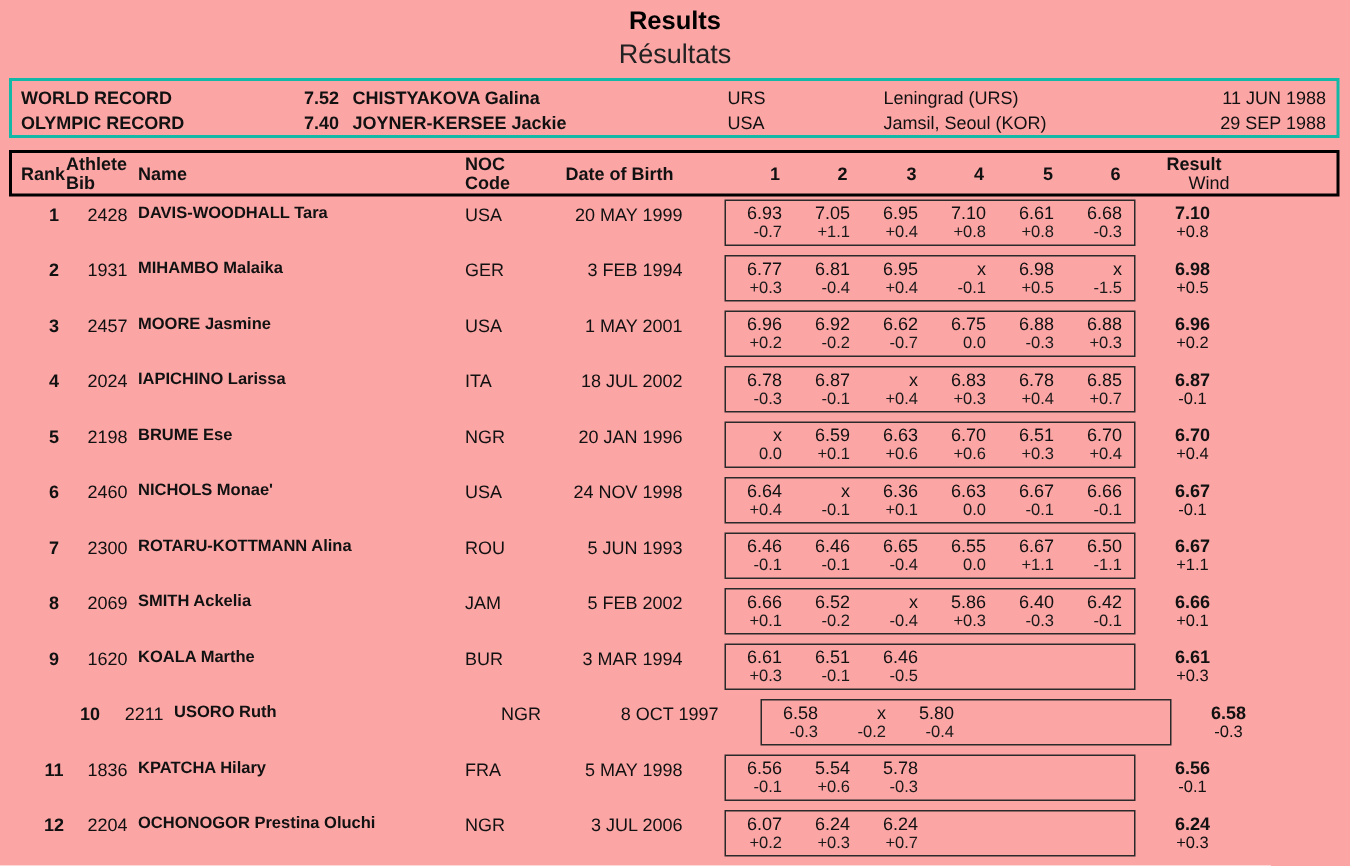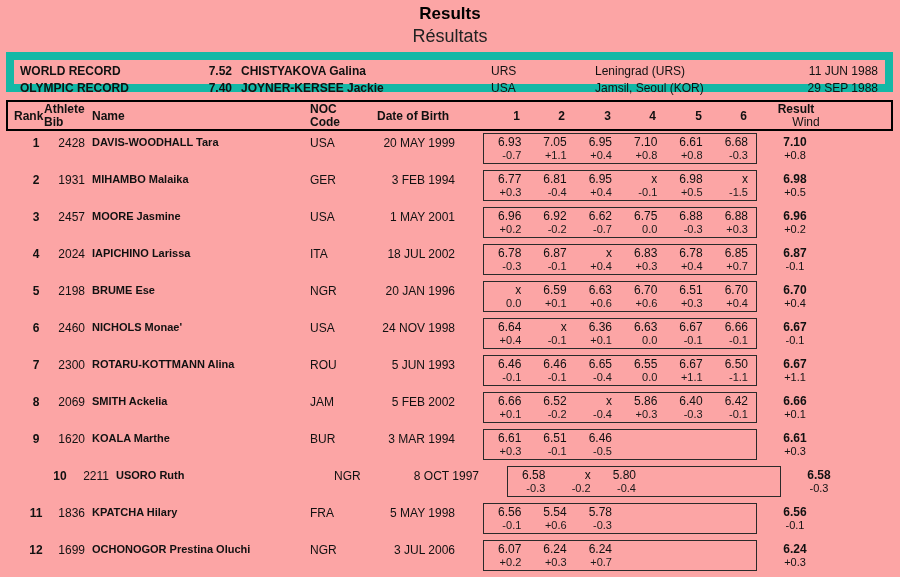--- a/index.html
+++ b/index.html
@@ -18,21 +18,21 @@
     position: absolute; top: 4px; left: 0; width: 100%;
     text-align: center; font-weight: bold; font-size: 17px; color: #000;
   }
   .subtitle {
     position: absolute; top: 26px; left: 0; width: 100%;
     text-align: center; font-size: 18px; color: #222;
   }
   
   .records-box {
     position: absolute; left: 6px; top: 52px; width: 887px; height: 40px;
-    border: 8px solid #14b8a6;
+    border: 2px solid #14b8a6;
   }
   .rec-row { position: absolute; left: 0; width: 100%; height: 18px; }
   .rec-row.r0 { top: 2px; }
   .rec-row.r1 { top: 19px; }
   .rec-label { position: absolute; left: 6px; top: 2px; font-weight: bold; }
   .rec-mark  { position: absolute; left: 140px; top: 2px; width: 78px; text-align: right; font-weight: bold; }
   .rec-athlete { position: absolute; left: 227px; top: 2px; font-weight: bold; }
   .rec-noc   { position: absolute; left: 477px; top: 2px; }
   .rec-venue { position: absolute; left: 581px; top: 2px; }
   .rec-date  { position: absolute; right: 7px; top: 2px; text-align: right; }
@@ -535,21 +535,21 @@
           </div>
         </div>
     <div class="c-result">
       <div class="res-mark">6.56</div>
       <div class="res-wind">-0.1</div>
     </div>
   </div>
 
   <div class="row" style="top: 540px;">
     <span class="c-rank">12</span>
-    <span class="c-bib">1699</span>
+    <span class="c-bib">2204</span>
     <span class="c-name">OCHONOGOR Prestina Oluchi</span>
     <span class="c-noc">NGR</span>
     <span class="c-dob">3 JUL 2006</span>
     <div class="att-box">
           <div class="att-cell">
             <div class="att-mark">6.07</div>
             <div class="att-wind">+0.2</div>
           </div>
           <div class="att-cell">
             <div class="att-mark">6.24</div>

